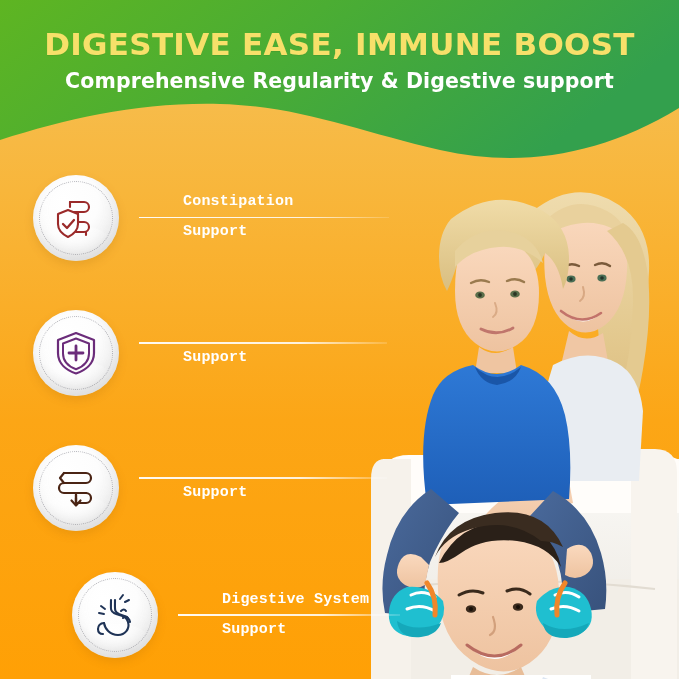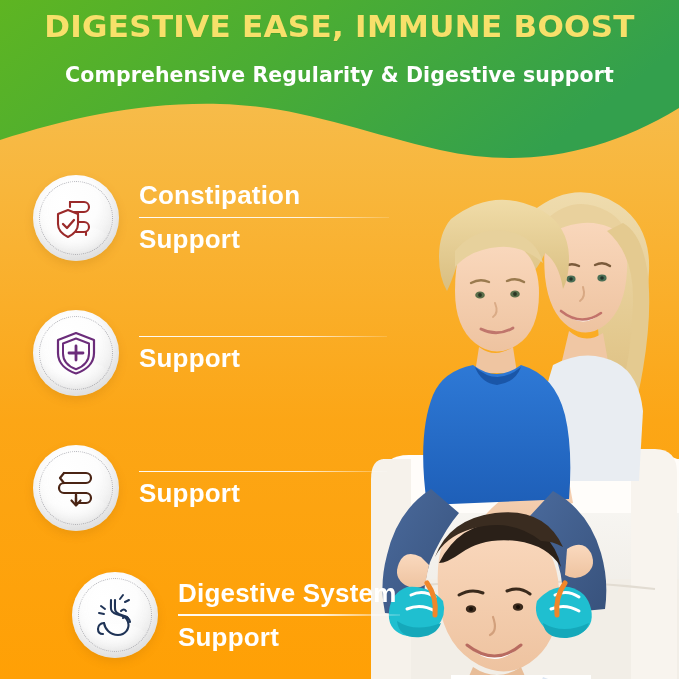--- a/index.html
+++ b/index.html
@@ -20,39 +20,39 @@
   .header-wrap {
     position:absolute; left:0; top:0; width:679px; height:185px;
     z-index:3;
   }
   .header-wrap svg { display:block; width:679px; height:185px; }
 
   .header-text {
     position:absolute; left:0; top:0; width:679px; height:110px;
     z-index:4;
     display:flex; flex-direction:column; align-items:center; justify-content:flex-start;
-    padding-top:10px;
+    padding-top:28px;
     pointer-events:none;
   }
   .title {
     font-family:"DejaVu Sans", sans-serif;
     font-weight:bold;
     font-size:31px;
     letter-spacing:0.3px;
     color:#F7E06A;
     line-height:1.08;
     text-shadow:0 1px 0 rgba(0,0,0,0.06);
     white-space:nowrap;
   }
   .subtitle {
     font-family:"DejaVu Sans", sans-serif;
     font-weight:bold;
     font-size:20.5px;
     color:#FFFFFF;
-    margin-top:20px;
+    margin-top:8px;
     letter-spacing:0.1px;
     white-space:nowrap;
   }
 
   
   .photo {
     position:absolute;
     right:-6px; bottom:0;
     width:330px; height:520px;
     z-index:1;
@@ -102,27 +102,28 @@
     pointer-events:none;
   }
   .icon-circle svg { position:relative; z-index:2; width:48px; height:48px; }
 
   .feature-text {
     margin-left:20px;
     display:flex; flex-direction:column;
     justify-content:center;
   }
   .line1, .line2 {
-    font-family:Liberation Sans, sans-serif;
+    font-family:Liberation Mono, monospace;
     font-weight:bold;
-    font-size:26px;
+    font-size:15px;
     color:#FFFFFF;
     white-space:nowrap;
     letter-spacing:0.2px;
     line-height:1.25;
+    margin-left:44px;
   }
   .divider {
     height:1.5px;
     width:245px;
     background:linear-gradient(90deg, rgba(255,255,255,0.95) 0%, rgba(255,255,255,0.85) 65%, rgba(255,255,255,0.15) 100%);
     margin:5px 0 5px 0;
   }
   .feature:nth-child(1) .divider { width:250px; }
   .feature:nth-child(2) .divider { width:248px; }
   .feature:nth-child(3) .divider { width:248px; }

